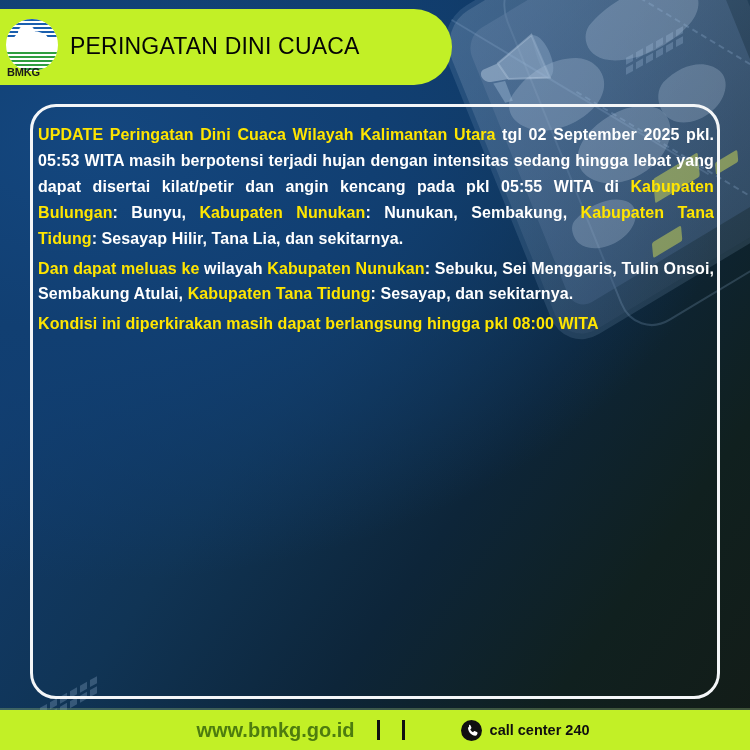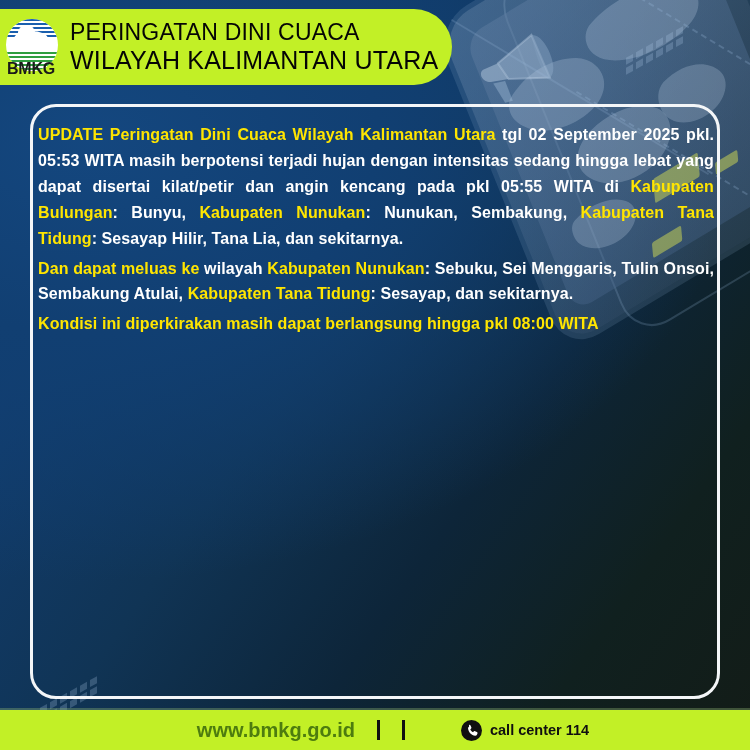--- a/index.html
+++ b/index.html
@@ -135,21 +135,21 @@
     content: "";
     position: absolute;
     left: 4px; top: -6px;
     width: 17px; height: 15px;
     background: #ffffff;
     border-radius: 50%;
   }
   .bmkg-word {
     position: absolute;
     left: 1px; bottom: -3px;
-    font-size: 16px;
+    font-size: 11px;
     font-weight: bold;
     letter-spacing: -0.2px;
     color: #1a1a1a;
     font-family: "Liberation Sans", sans-serif;
   }
 
   .header-titles {
     display: flex;
     flex-direction: column;
     justify-content: center;
@@ -323,21 +323,20 @@
     <div class="bmkg-logo">
       <div class="bmkg-disc">
         <div class="bmkg-sky"></div>
         <div class="bmkg-land"></div>
         <div class="bmkg-cloud"></div>
       </div>
       <span class="bmkg-word">BMKG</span>
     </div>
     <div class="header-titles">
       <span class="t1">PERINGATAN DINI CUACA</span>
-      <span class="t2">WILAYAH KALIMANTAN UTARA</span>
     </div>
   </div>
 
   <div class="card"></div>
 
   <div class="card-body">
     <p><span class="hl">UPDATE Peringatan Dini Cuaca Wilayah Kalimantan Utara</span><span class="plain"> tgl 02 September 2025 pkl. 05:53 WITA masih berpotensi terjadi hujan dengan intensitas sedang hingga lebat yang dapat disertai kilat/petir dan angin kencang pada pkl 05:55 WITA di </span><span class="hl">Kabupaten Bulungan</span><span class="plain">: Bunyu, </span><span class="hl">Kabupaten Nunukan</span><span class="plain">: Nunukan, Sembakung, </span><span class="hl">Kabupaten Tana Tidung</span><span class="plain">: Sesayap Hilir, Tana Lia, dan sekitarnya.</span></p>
     <p class="gap"><span class="hl">Dan dapat meluas ke</span><span class="plain"> wilayah </span><span class="hl">Kabupaten Nunukan</span><span class="plain">: Sebuku, Sei Menggaris, Tulin Onsoi, Sembakung Atulai, </span><span class="hl">Kabupaten Tana Tidung</span><span class="plain">: Sesayap, dan sekitarnya.</span></p>
     <p class="gap"><span class="hl">Kondisi ini diperkirakan masih dapat berlangsung hingga pkl 08:00 WITA</span></p>
   </div>
@@ -351,18 +350,18 @@
     <span class="footer-bar"></span>
 
 
     <span class="footer-bar"></span>
 
     <span class="call-group">
       <svg class="ico" width="21" height="21" viewBox="0 0 24 24">
         <circle cx="12" cy="12" r="12" fill="#101010"></circle>
         <path d="M9.2 5.6c.7-.3 1.4 0 1.7.7l.9 2c.3.6.1 1.3-.4 1.7l-.8.6c.5 1.5 1.7 2.8 3.2 3.5l.6-.9c.4-.5 1.1-.7 1.7-.4l2 .9c.7.3 1 1.1.7 1.8l-.6 1.3c-.4.8-1.2 1.2-2.1 1.1-4.1-.6-7.4-3.9-8-8-.1-.9.3-1.7 1.1-2.1z" fill="#ffffff"></path>
       </svg>
-      <span class="label">call center 114</span>
+      <span class="label">call center 240</span>
     </span>
     <span class="spacer-r"></span>
   </div>
 
 </div>
 
 </body></html>

